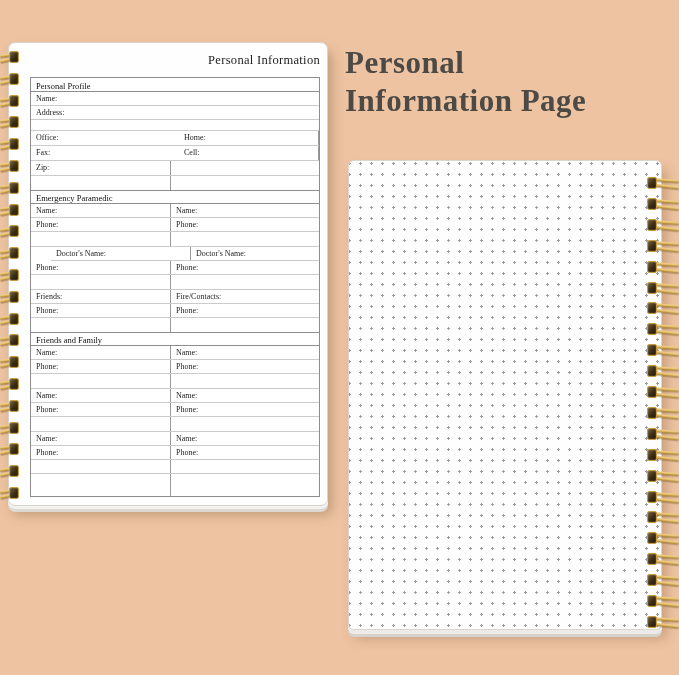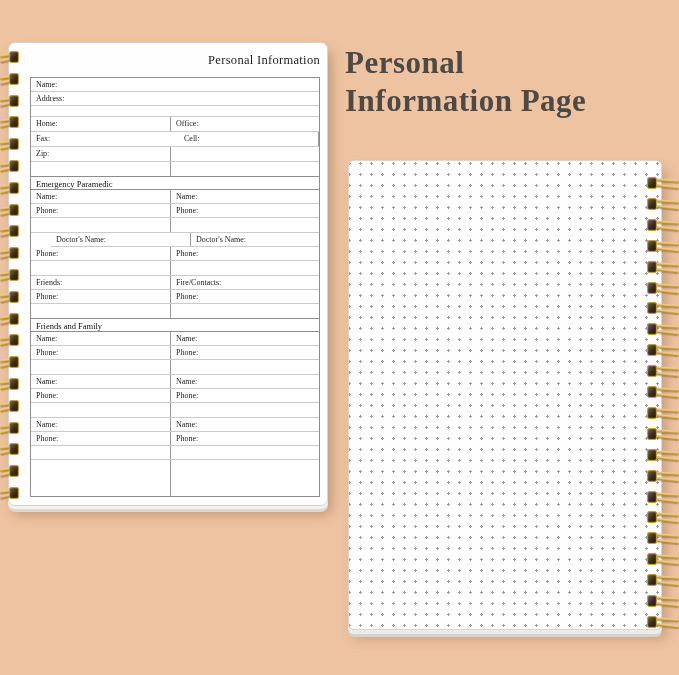--- a/index.html
+++ b/index.html
@@ -77,26 +77,27 @@
   .caption-bottom{left:36px;top:564px;font-size:32px;}
 </style>
 </head>
 <body>
 
 <div class="canvas">
 
   <div class="page-left"></div>
   <div class="pi-title">Personal Information</div>
   <div class="pi-table">
+      <div class="row header" style="height: 14px;">Personal Profile</div>
       <div class="row full" style="height: 14px;">Name:</div>
       <div class="row full" style="height: 14px;">Address:</div>
       <div class="row full" style="height: 11px;"></div>
       <div class="row cols" style="height: 15px;">
+        <div class="cell right">Office:</div>
         <div class="cell left">Home:</div>
-        <div class="cell right">Office:</div>
       </div>
       <div class="row cols" style="height: 15px;">
         <div class="cell right">Fax:</div>
         <div class="cell left">Cell:</div>
       </div>
       <div class="row cols" style="height: 15px;">
         <div class="cell left">Zip:</div>
       </div>
       <div class="row cols" style="height: 15px;">
         <div class="cell left"></div>

